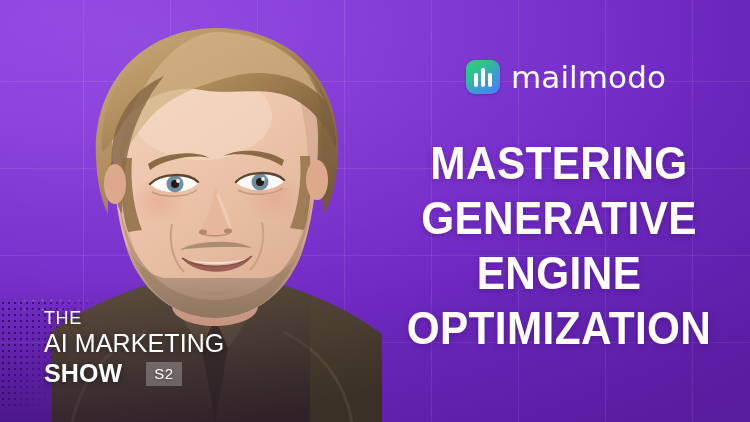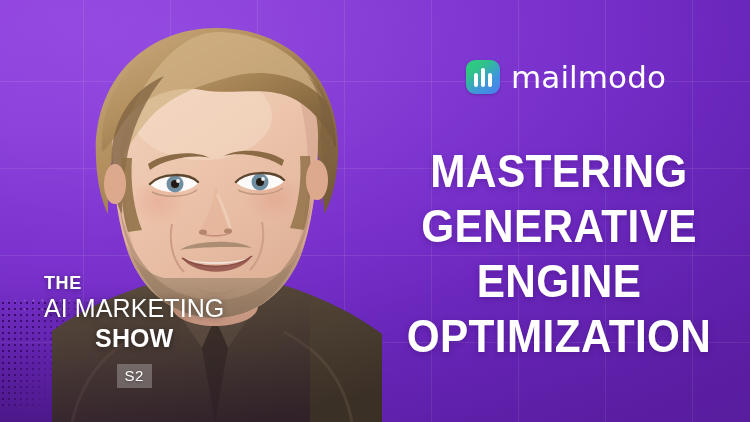--- a/index.html
+++ b/index.html
@@ -88,21 +88,21 @@
     font-size:31px;
     font-weight:400;
     letter-spacing:.1px;
     line-height:1;
     font-family:"DejaVu Sans", sans-serif;
   }
 
   
   #headline {
     position:absolute;
-    left:392px; top:144px;
+    left:392px; top:136px;
     width:334px;
     text-align:center;
   }
   #headline .hl-line {
     display:block;
     color:#fff;
     font-family:"Liberation Sans Narrow","Liberation Sans", sans-serif;
     font-weight:700;
     font-size:46px;
     line-height:55px;
@@ -114,39 +114,38 @@
   }
 
   
   #show-block {
     position:absolute;
     left:44px; bottom:34px;
     z-index:5;
   }
   #show-kicker {
     color:#fff;
-    font-weight:700;
+    font-weight:400;
     font-size:18px;
     letter-spacing:.6px;
     line-height:22px;
     text-shadow:0 1px 5px rgba(0,0,0,.45);
     margin-top:24px;
   }
   #show-name {
     color:#fff;
     font-weight:400;
     font-size:25px;
     letter-spacing:.1px;
     line-height:29px;
     text-shadow:0 1px 6px rgba(0,0,0,.5);
   }
   #show-row {
-    display:flex; align-items:center; gap:11px;
+    display:flex; align-items:center; gap:24px;
     margin-top:1px;
-    flex-direction:column;
   }
   #show-name-2 {
     color:#fff;
     font-weight:700;
     font-size:25px;
     line-height:29px;
     letter-spacing:.1px;
     text-shadow:0 1px 6px rgba(0,0,0,.5);
   }
   .badge {

